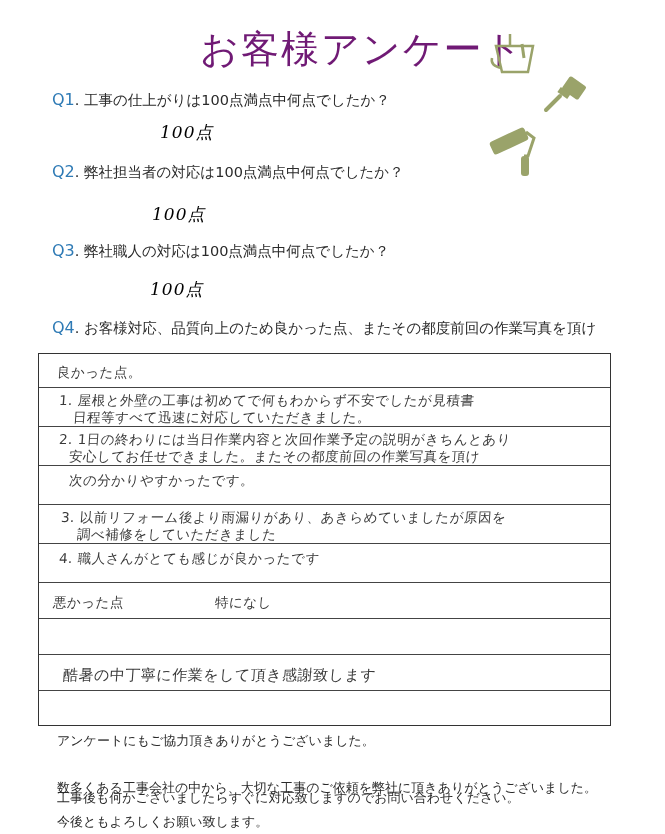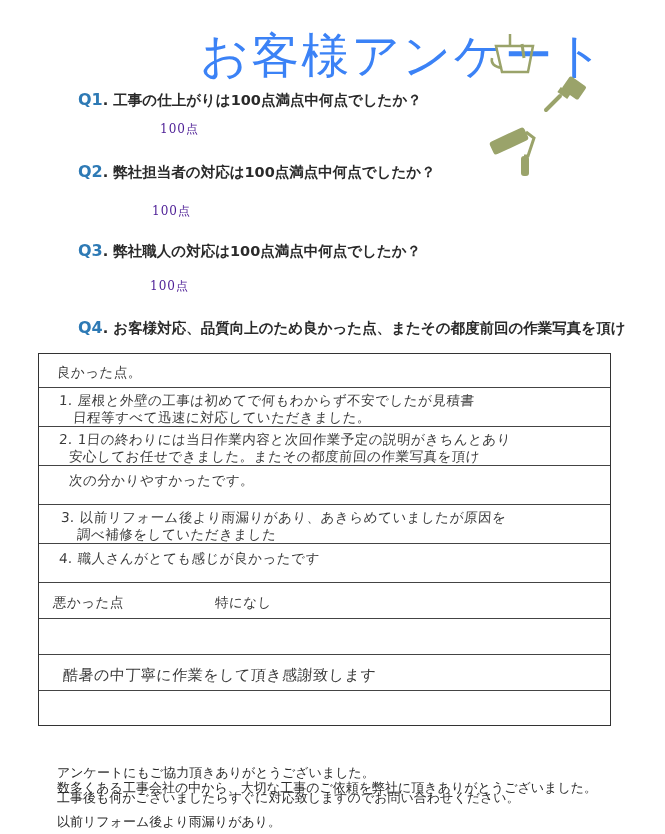--- a/index.html
+++ b/index.html
@@ -1,23 +1,23 @@
 <!DOCTYPE html>
 <html><head>
 <meta charset="utf-8">
 <style>
   html, body { margin:0; padding:0; background:#ffffff; }
   body { width:665px; height:834px; position:relative; overflow:hidden;
          font-family:"DejaVu Sans","Liberation Sans",sans-serif; color:#2a2a2a; }
-  .title { position:absolute; left:200px; top:24px; font-size:48px; letter-spacing:2px;
-           color:#3b82f6; font-weight:normal; white-space:nowrap; }
-  .q { position:absolute; left:78px; font-size:14.5px; white-space:nowrap; color:#2a2a2a;font-weight:bold; }
+  .title { position:absolute; left:200px; top:24px; font-size:38px; letter-spacing:2px;
+           color:#701a75; font-weight:normal; white-space:nowrap; }
+  .q { position:absolute; left:52px; font-size:14.5px; white-space:nowrap; color:#2a2a2a; }
   .q .qn { color:#2e7ab5; font-size:16px; }
   .ans { position:absolute; font-family:"DejaVu Serif","Liberation Serif",serif;
-         font-size:12px; color:#4c1d95; letter-spacing:1px; }
+         font-style:italic; font-size:17px; color:#000000; letter-spacing:1px; }
   .box { position:absolute; left:38px; top:353px; width:573px; height:373px;
          border:1.5px solid #333; box-sizing:border-box; }
   .rule { position:absolute; left:0; right:0; border-top:1.3px solid #444; }
   .hw { position:absolute; font-family:"DejaVu Sans","Liberation Sans",sans-serif;
         font-size:13.5px; color:#3a3a3a; white-space:nowrap; letter-spacing:0.5px;
         transform:skewX(-4deg); }
   .footer { position:absolute; left:57px; font-size:13px; color:#2a2a2a; white-space:nowrap; }
   .icons { position:absolute; left:488px; top:28px; width:110px; height:150px; }
   .logo { position:absolute; left:440px; top:852px; width:225px; height:22px; }
   .logo .small { position:absolute; left:22px; top:1px; font-size:6px; color:#1f5fa8; font-weight:bold; }
@@ -86,23 +86,23 @@
   <div class="hw" style="left:30px; top:118px">次の分かりやすかったです。</div>
   <div class="hw" style="left:22px; top:155px">3. 以前リフォーム後より雨漏りがあり、あきらめていましたが原因を</div>
   <div class="hw" style="left:38px; top:172px">調べ補修をしていただきました</div>
   <div class="hw" style="left:20px; top:196px">4. 職人さんがとても感じが良かったです</div>
   <div class="hw" style="left:14px; top:240px">悪かった点</div>
   <div class="hw" style="left:176px; top:240px">特になし</div>
   <div class="hw" style="left:24px; top:312px; font-size:15px">酷暑の中丁寧に作業をして頂き感謝致します</div>
 </div>
 
 <div class="footer" style="top:779px">数多くある工事会社の中から、大切な工事のご依頼を弊社に頂きありがとうございました。</div>
-<div class="footer" style="top:764px">アンケートにもご協力頂きありがとうございました。</div>
+<div class="footer" style="top:732px">アンケートにもご協力頂きありがとうございました。</div>
 <div class="footer" style="top:789px">工事後も何かございましたらすぐに対応致しますのでお問い合わせください。</div>
-<div class="footer" style="top:813px">以前リフォーム後より雨漏りがあり。</div>
+<div class="footer" style="top:813px">今後ともよろしくお願い致します。</div>
 
 <div class="logo">
   <svg class="mascot" viewBox="0 0 18 22">
     <ellipse cx="9" cy="6" rx="7" ry="5" fill="#e0b53a"></ellipse>
     <rect x="3" y="9" width="12" height="13" rx="3" fill="#3a3a3a"></rect>
   </svg>
   <span class="small">株式会社</span>
   <span class="big">首都圏ハウスメンテナンス</span>
 </div>
 

